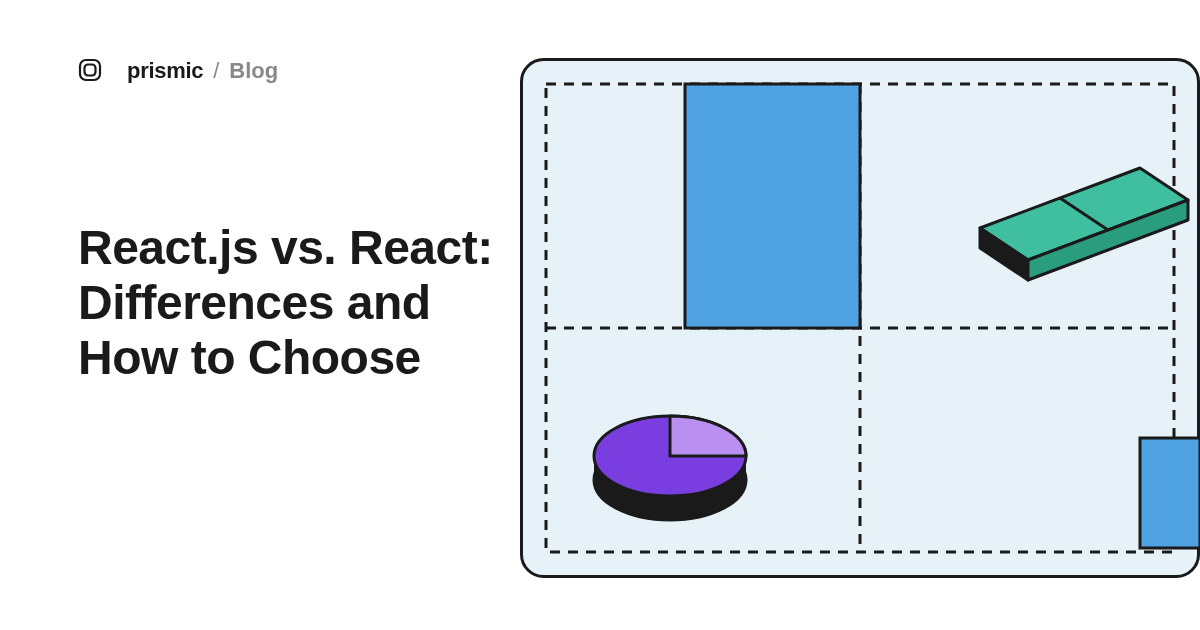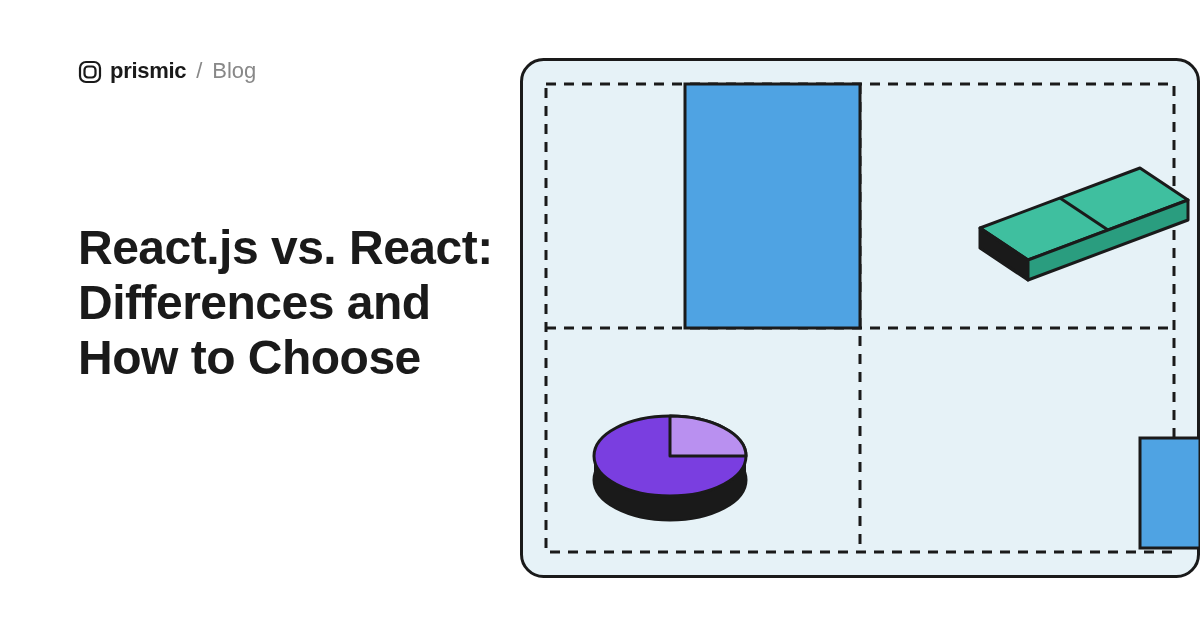--- a/index.html
+++ b/index.html
@@ -14,41 +14,41 @@
     .header {
       position: absolute;
       top: 58px;
       left: 78px;
       display: flex;
       align-items: center;
       gap: 10px;
     }
     .logo-group {
       display: flex;
-      align-items: flex-end;
-      gap: 8px;
+      align-items: flex-start;
+      gap: 25px;
     }
     .logo-icon {
       width: 24px;
       height: 24px;
     }
     .logo-text {
       font-size: 22px;
       font-weight: 600;
       color: #1a1a1a;
       letter-spacing: -0.3px;
     }
     .separator {
       font-size: 22px;
       font-weight: 400;
       color: #888;
     }
     .section-label {
       font-size: 22px;
-      font-weight: 400;
+      font-weight: 700;
       color: #888;
     }
     .title {
       position: absolute;
       top: 220px;
       left: 78px;
       font-size: 48px;
       font-weight: 700;
       line-height: 1.15;
       color: #1a1a1a;

